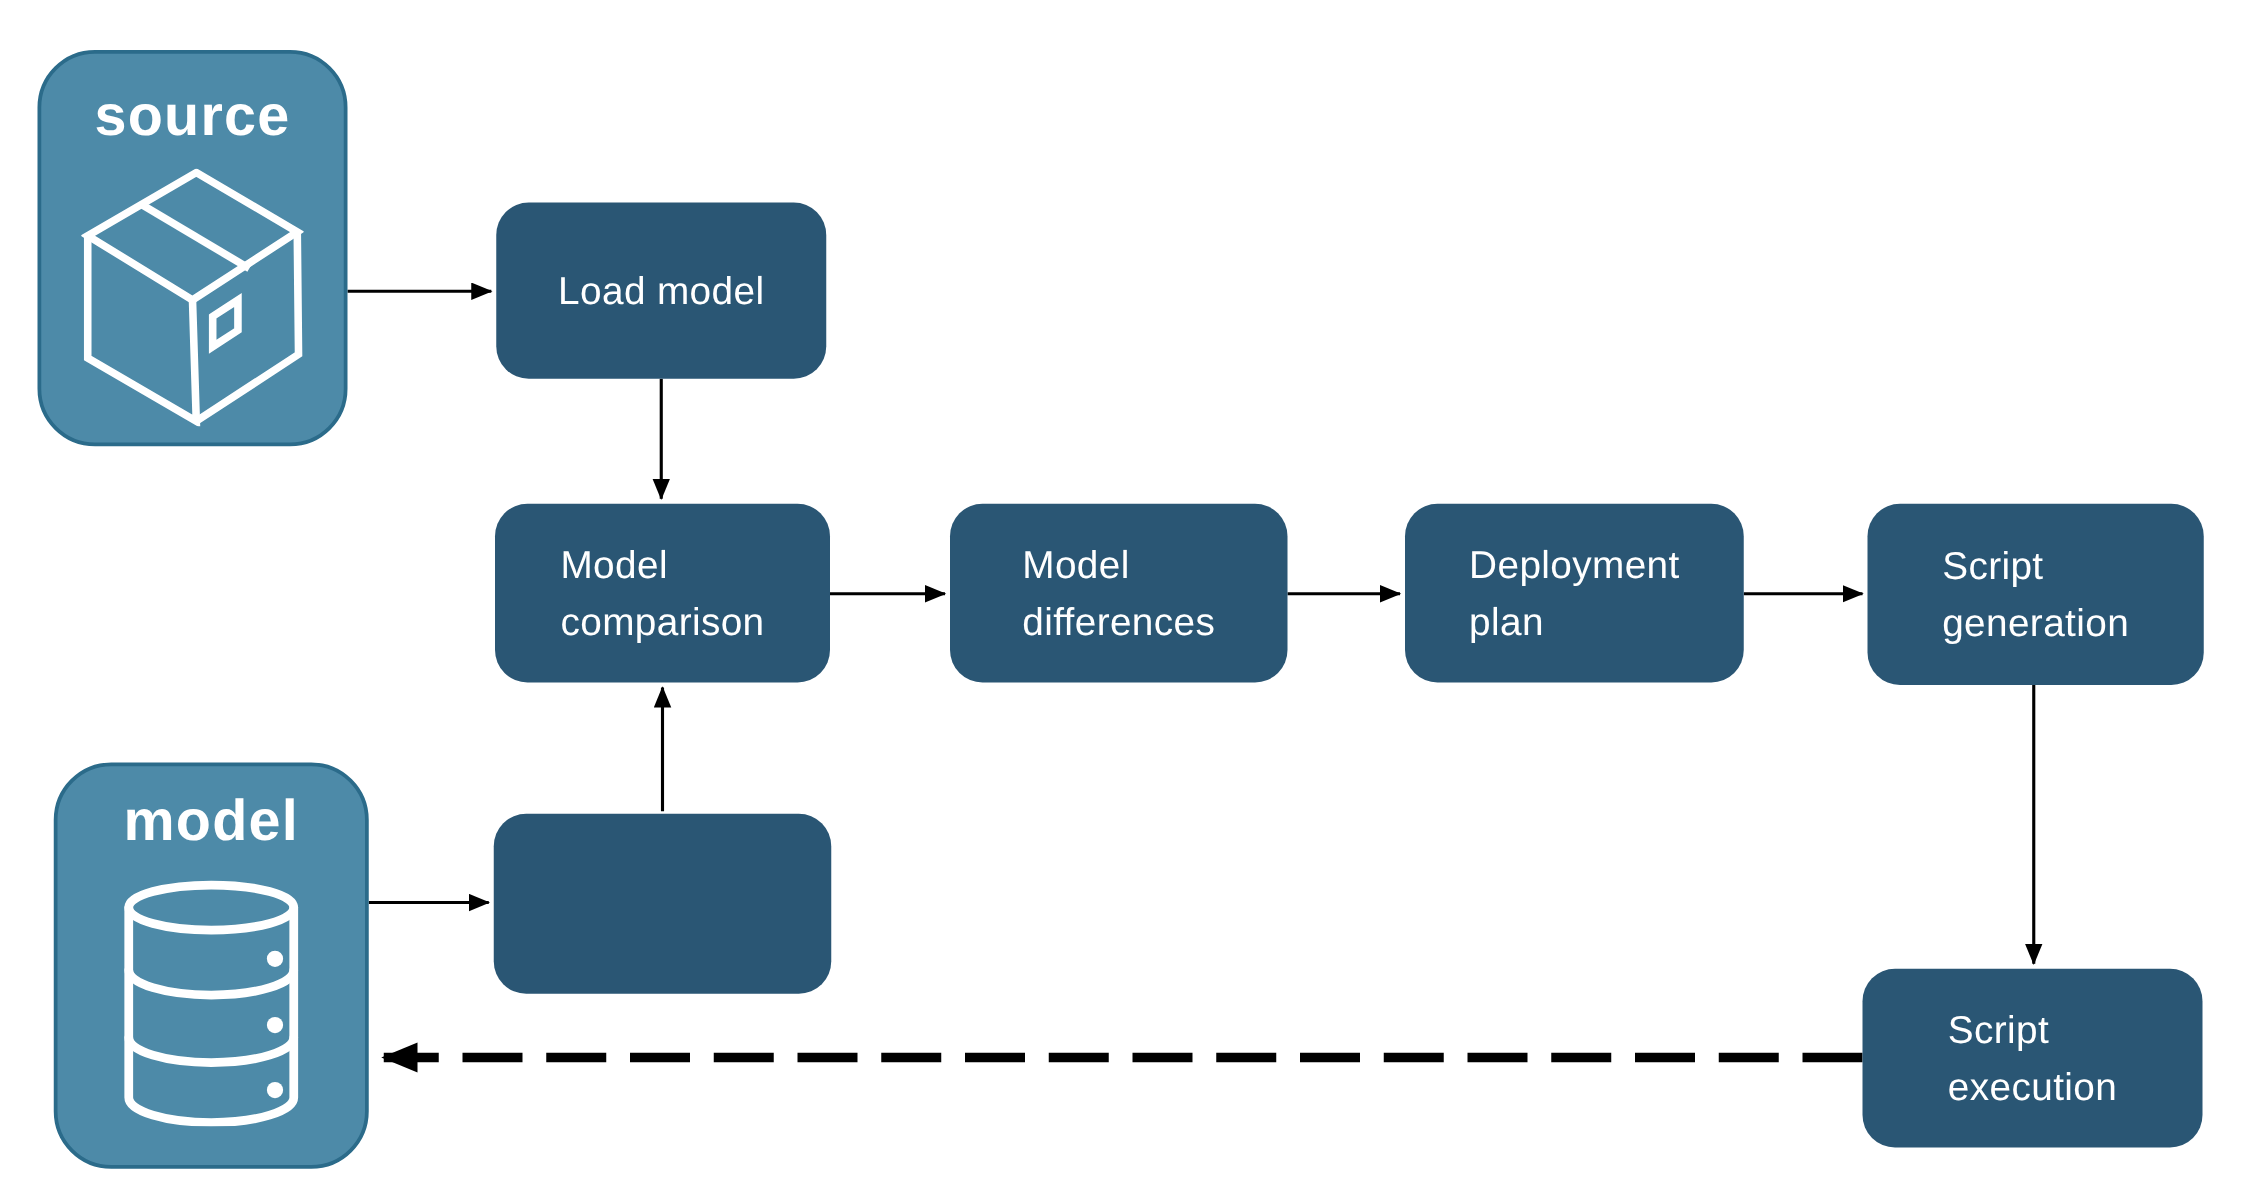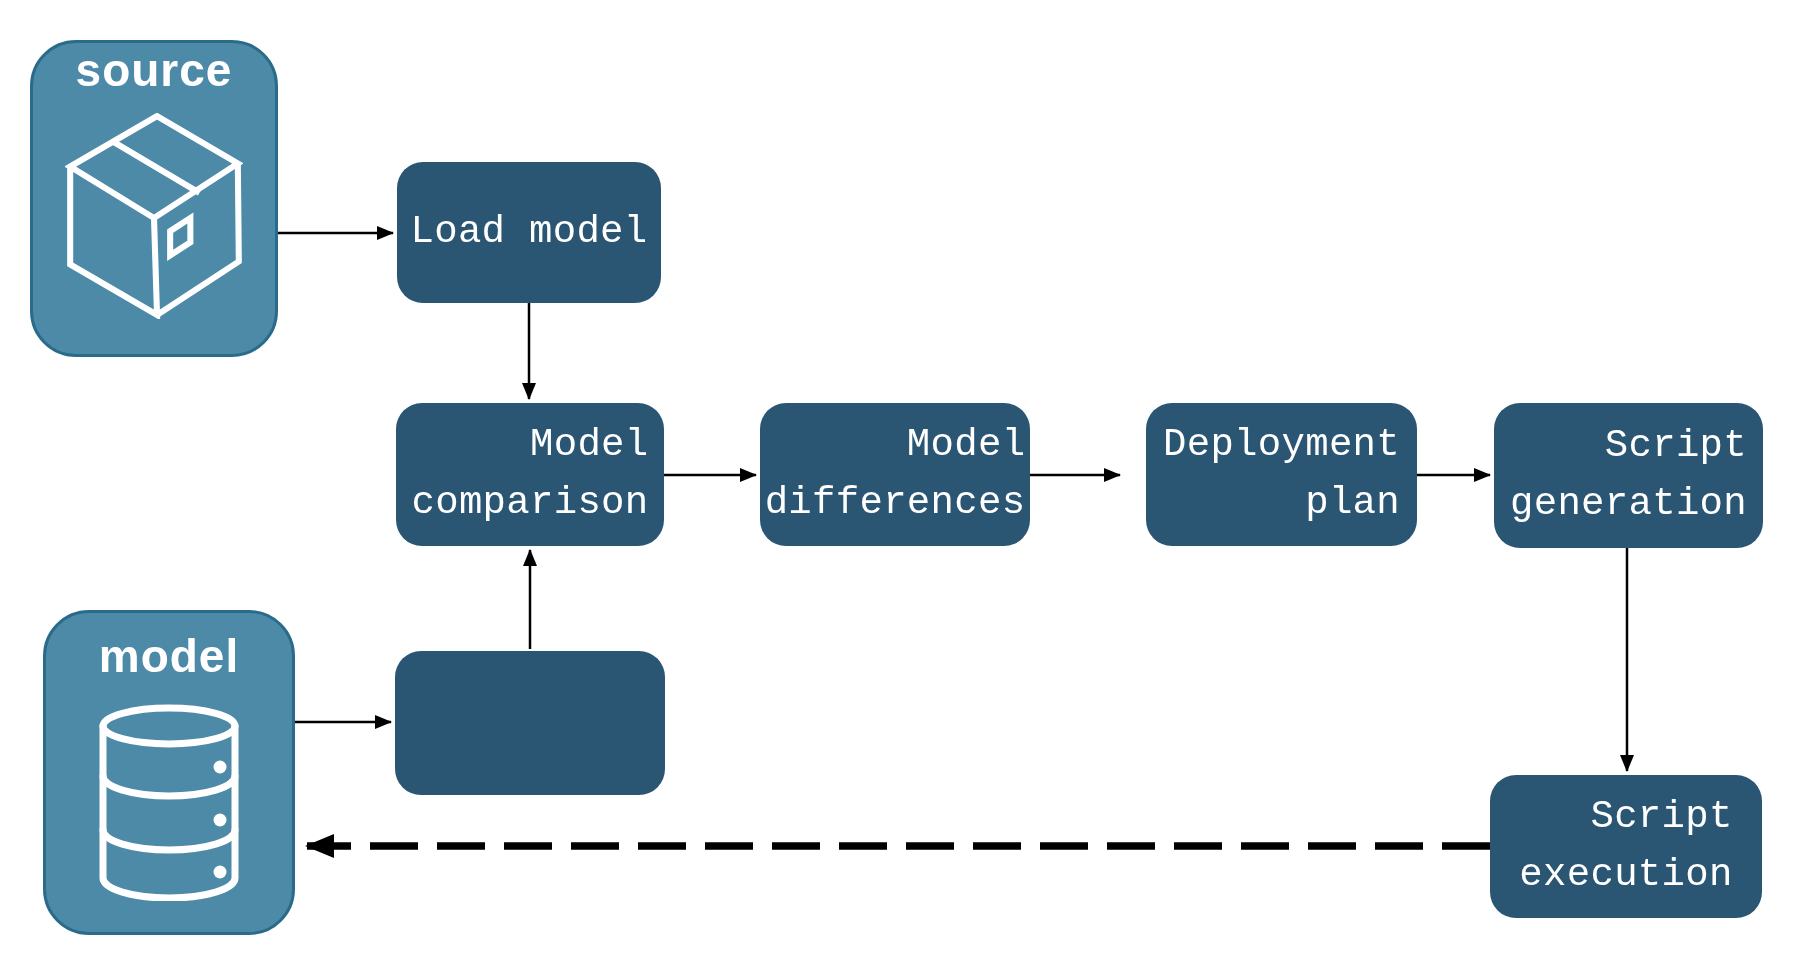--- a/index.html
+++ b/index.html
@@ -28,51 +28,50 @@
   }
   .process {
     background: var(--process_fill, #2A5674);
     border-radius: 26px;
     display: flex;
     align-items: center;
     justify-content: center;
   }
   .process .plabel {
     color: var(--label_text, #ffffff);
-    font-size: 39px;
+    font-size: 31px;
     line-height: 1.48;
-    text-align: right;
+    text-align: left;
     white-space: pre-line;
     letter-spacing: 0.3px;
-    font-family: Liberation Mono, monospace;
   }
   .endpoint {
     background: var(--endpoint_fill, #4D8AA8);
     border: 3px solid var(--endpoint_border, #2B6B8A);
     border-radius: 46px;
     display: flex;
     flex-direction: column;
     align-items: center;
   }
   .endpoint .elabel {
     color: var(--label_text, #ffffff);
     font-size: 46px;
     font-weight: bold;
     letter-spacing: 1px;
     text-align: center;
   }
   
-  #node-source            { left: 30px;   top: 40px;  width: 248px; height: 317px; }
+  #node-source            { left: 30px;   top: 40px;  width: 248px; height: 317px; padding-top: 22px; }
   #node-target            { left: 43px;   top: 610px; width: 252px; height: 325px; padding-top: 16px; }
   #node-source .icon-wrap { margin-top: 16px; }
   #node-target .icon-wrap { margin-top: 20px; }
   #node-load-model        { left: 397px;  top: 162px; width: 264px; height: 141px; }
   #node-model-comparison  { left: 396px;  top: 403px; width: 268px; height: 143px; }
   #node-model-differences { left: 760px;  top: 403px; width: 270px; height: 143px; }
-  #node-deployment-plan   { left: 1124px; top: 403px; width: 271px; height: 143px; margin-left: 22px; }
+  #node-deployment-plan   { left: 1124px; top: 403px; width: 271px; height: 143px; }
   #node-script-generation { left: 1494px; top: 403px; width: 269px; height: 145px; }
   #node-script-execution  { left: 1490px; top: 775px; width: 272px; height: 143px; }
   #node-reverse-engineer  { left: 395px;  top: 651px; width: 270px; height: 144px; }
   .edge {
     stroke: var(--connector, #000000);
     stroke-width: 2.5;
     fill: none;
   }
   .edge.dashed {
     stroke-width: 7.5;

